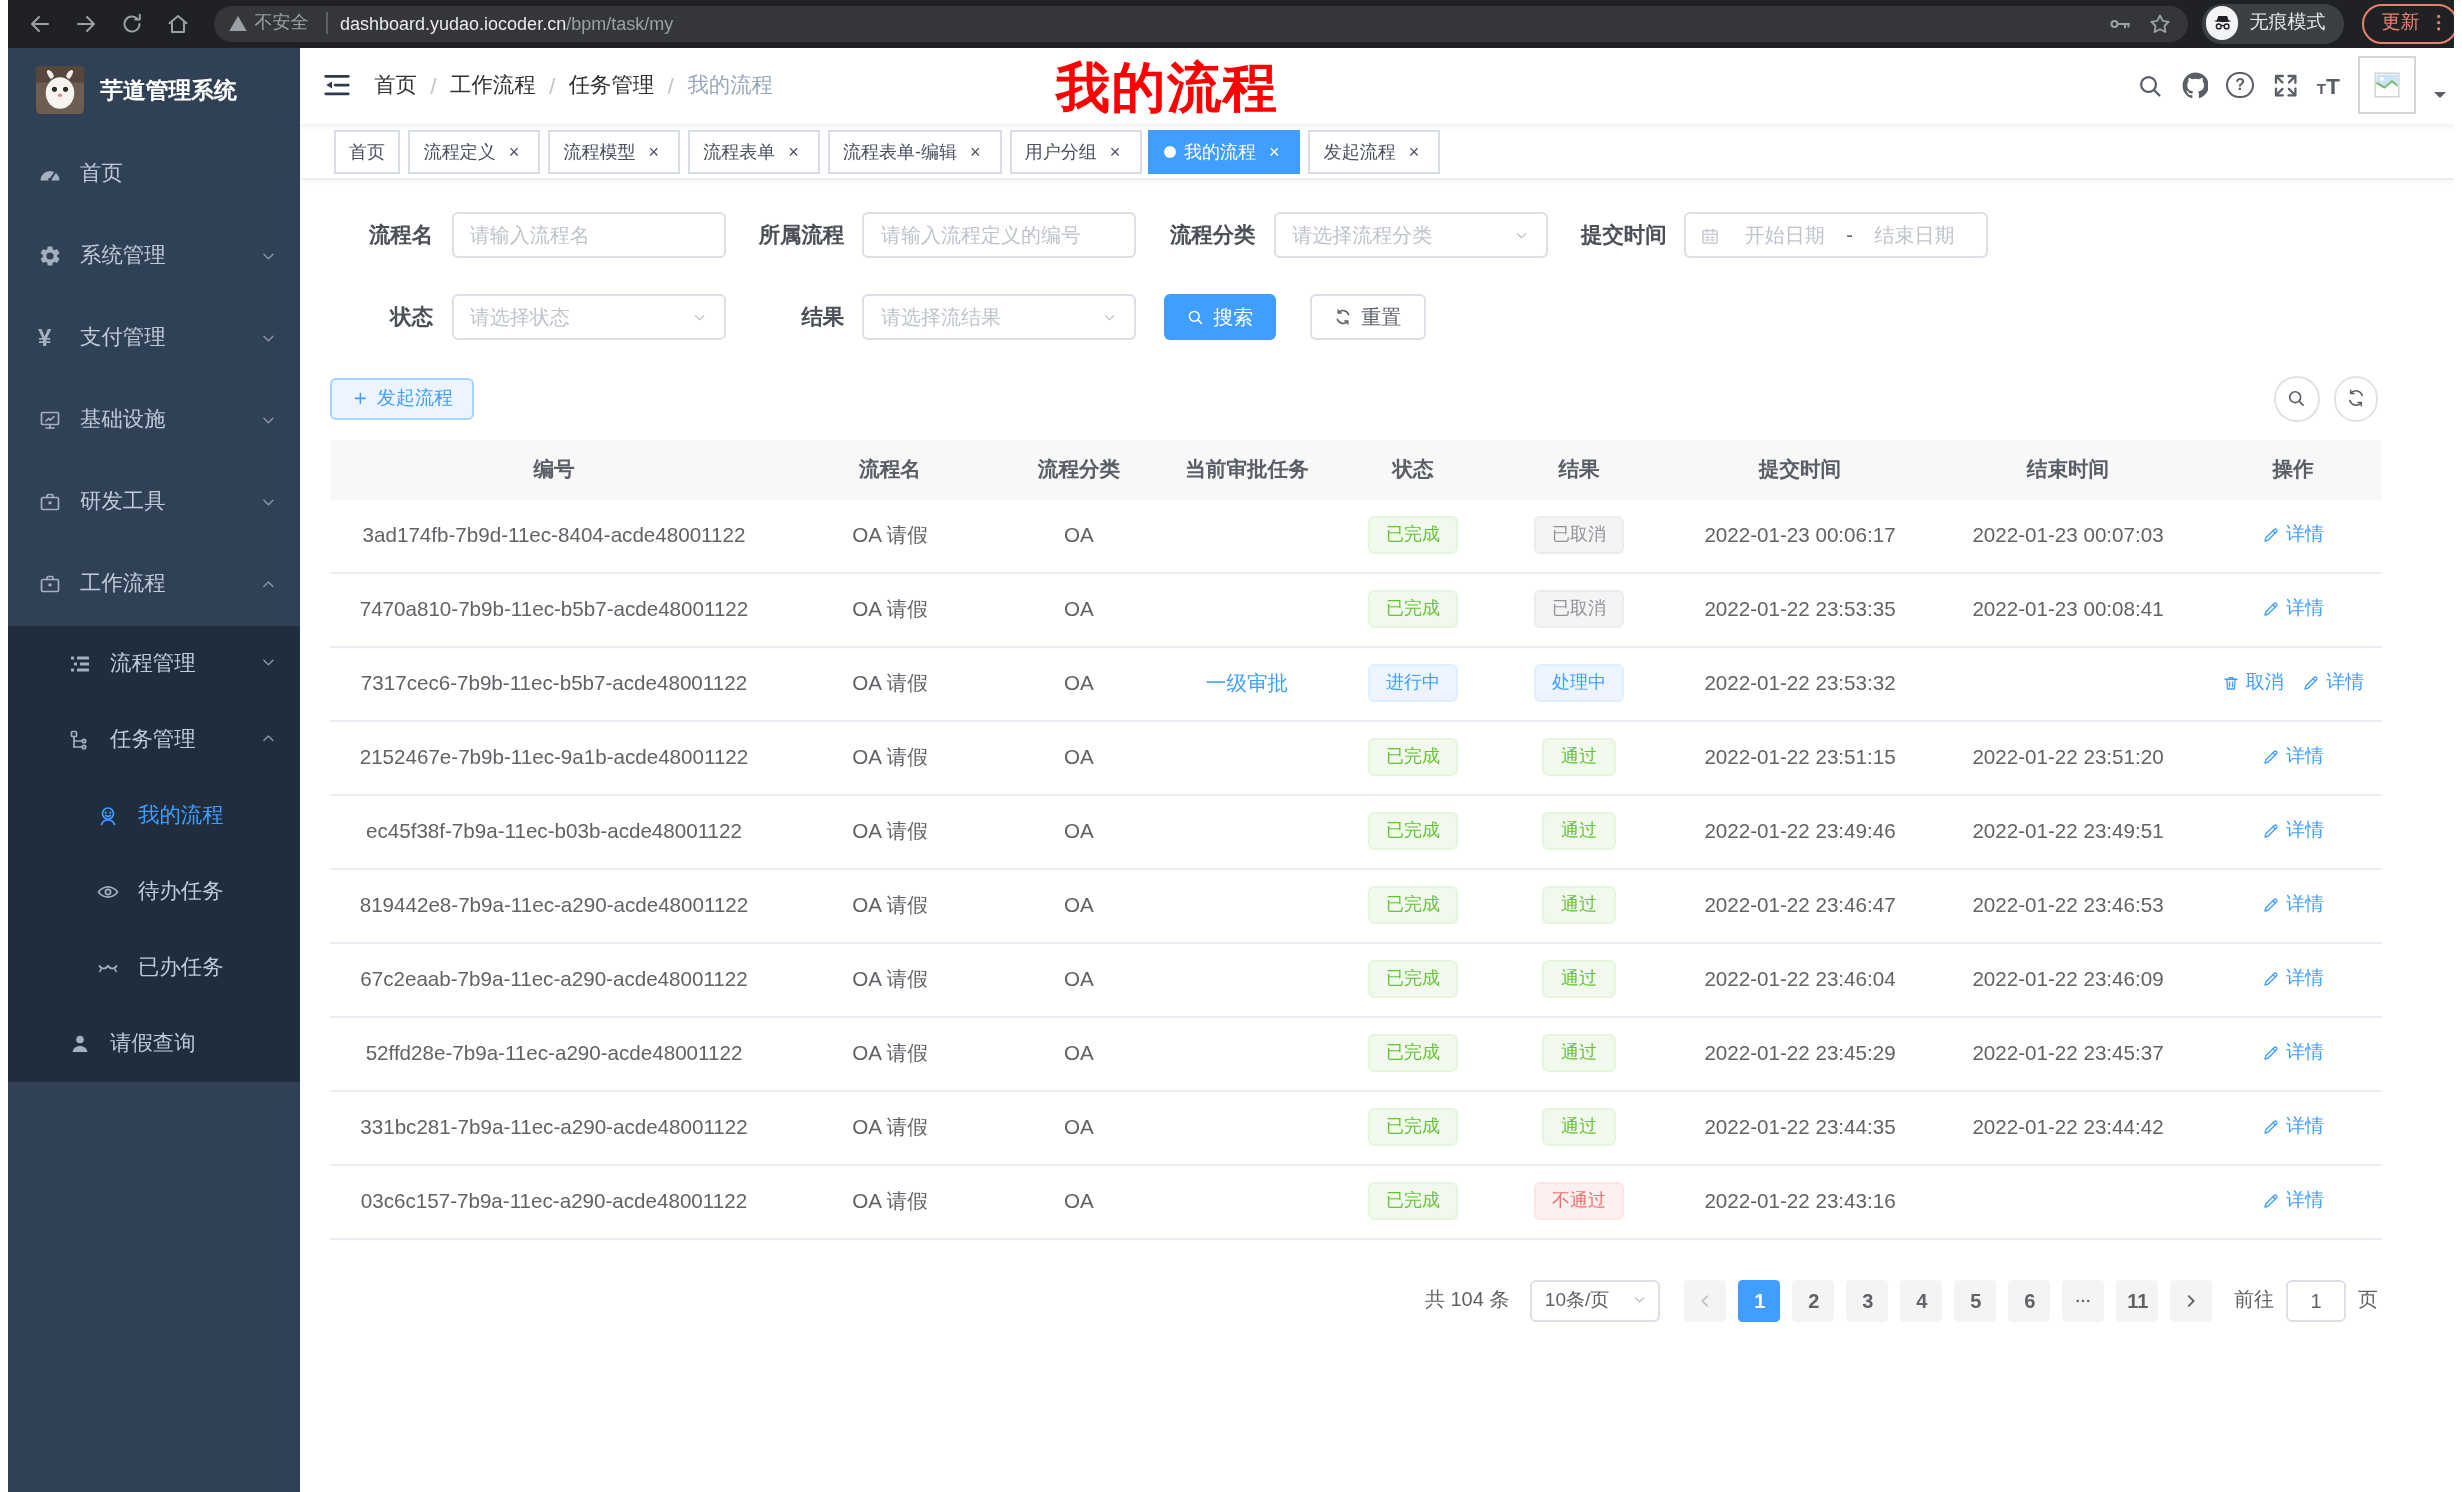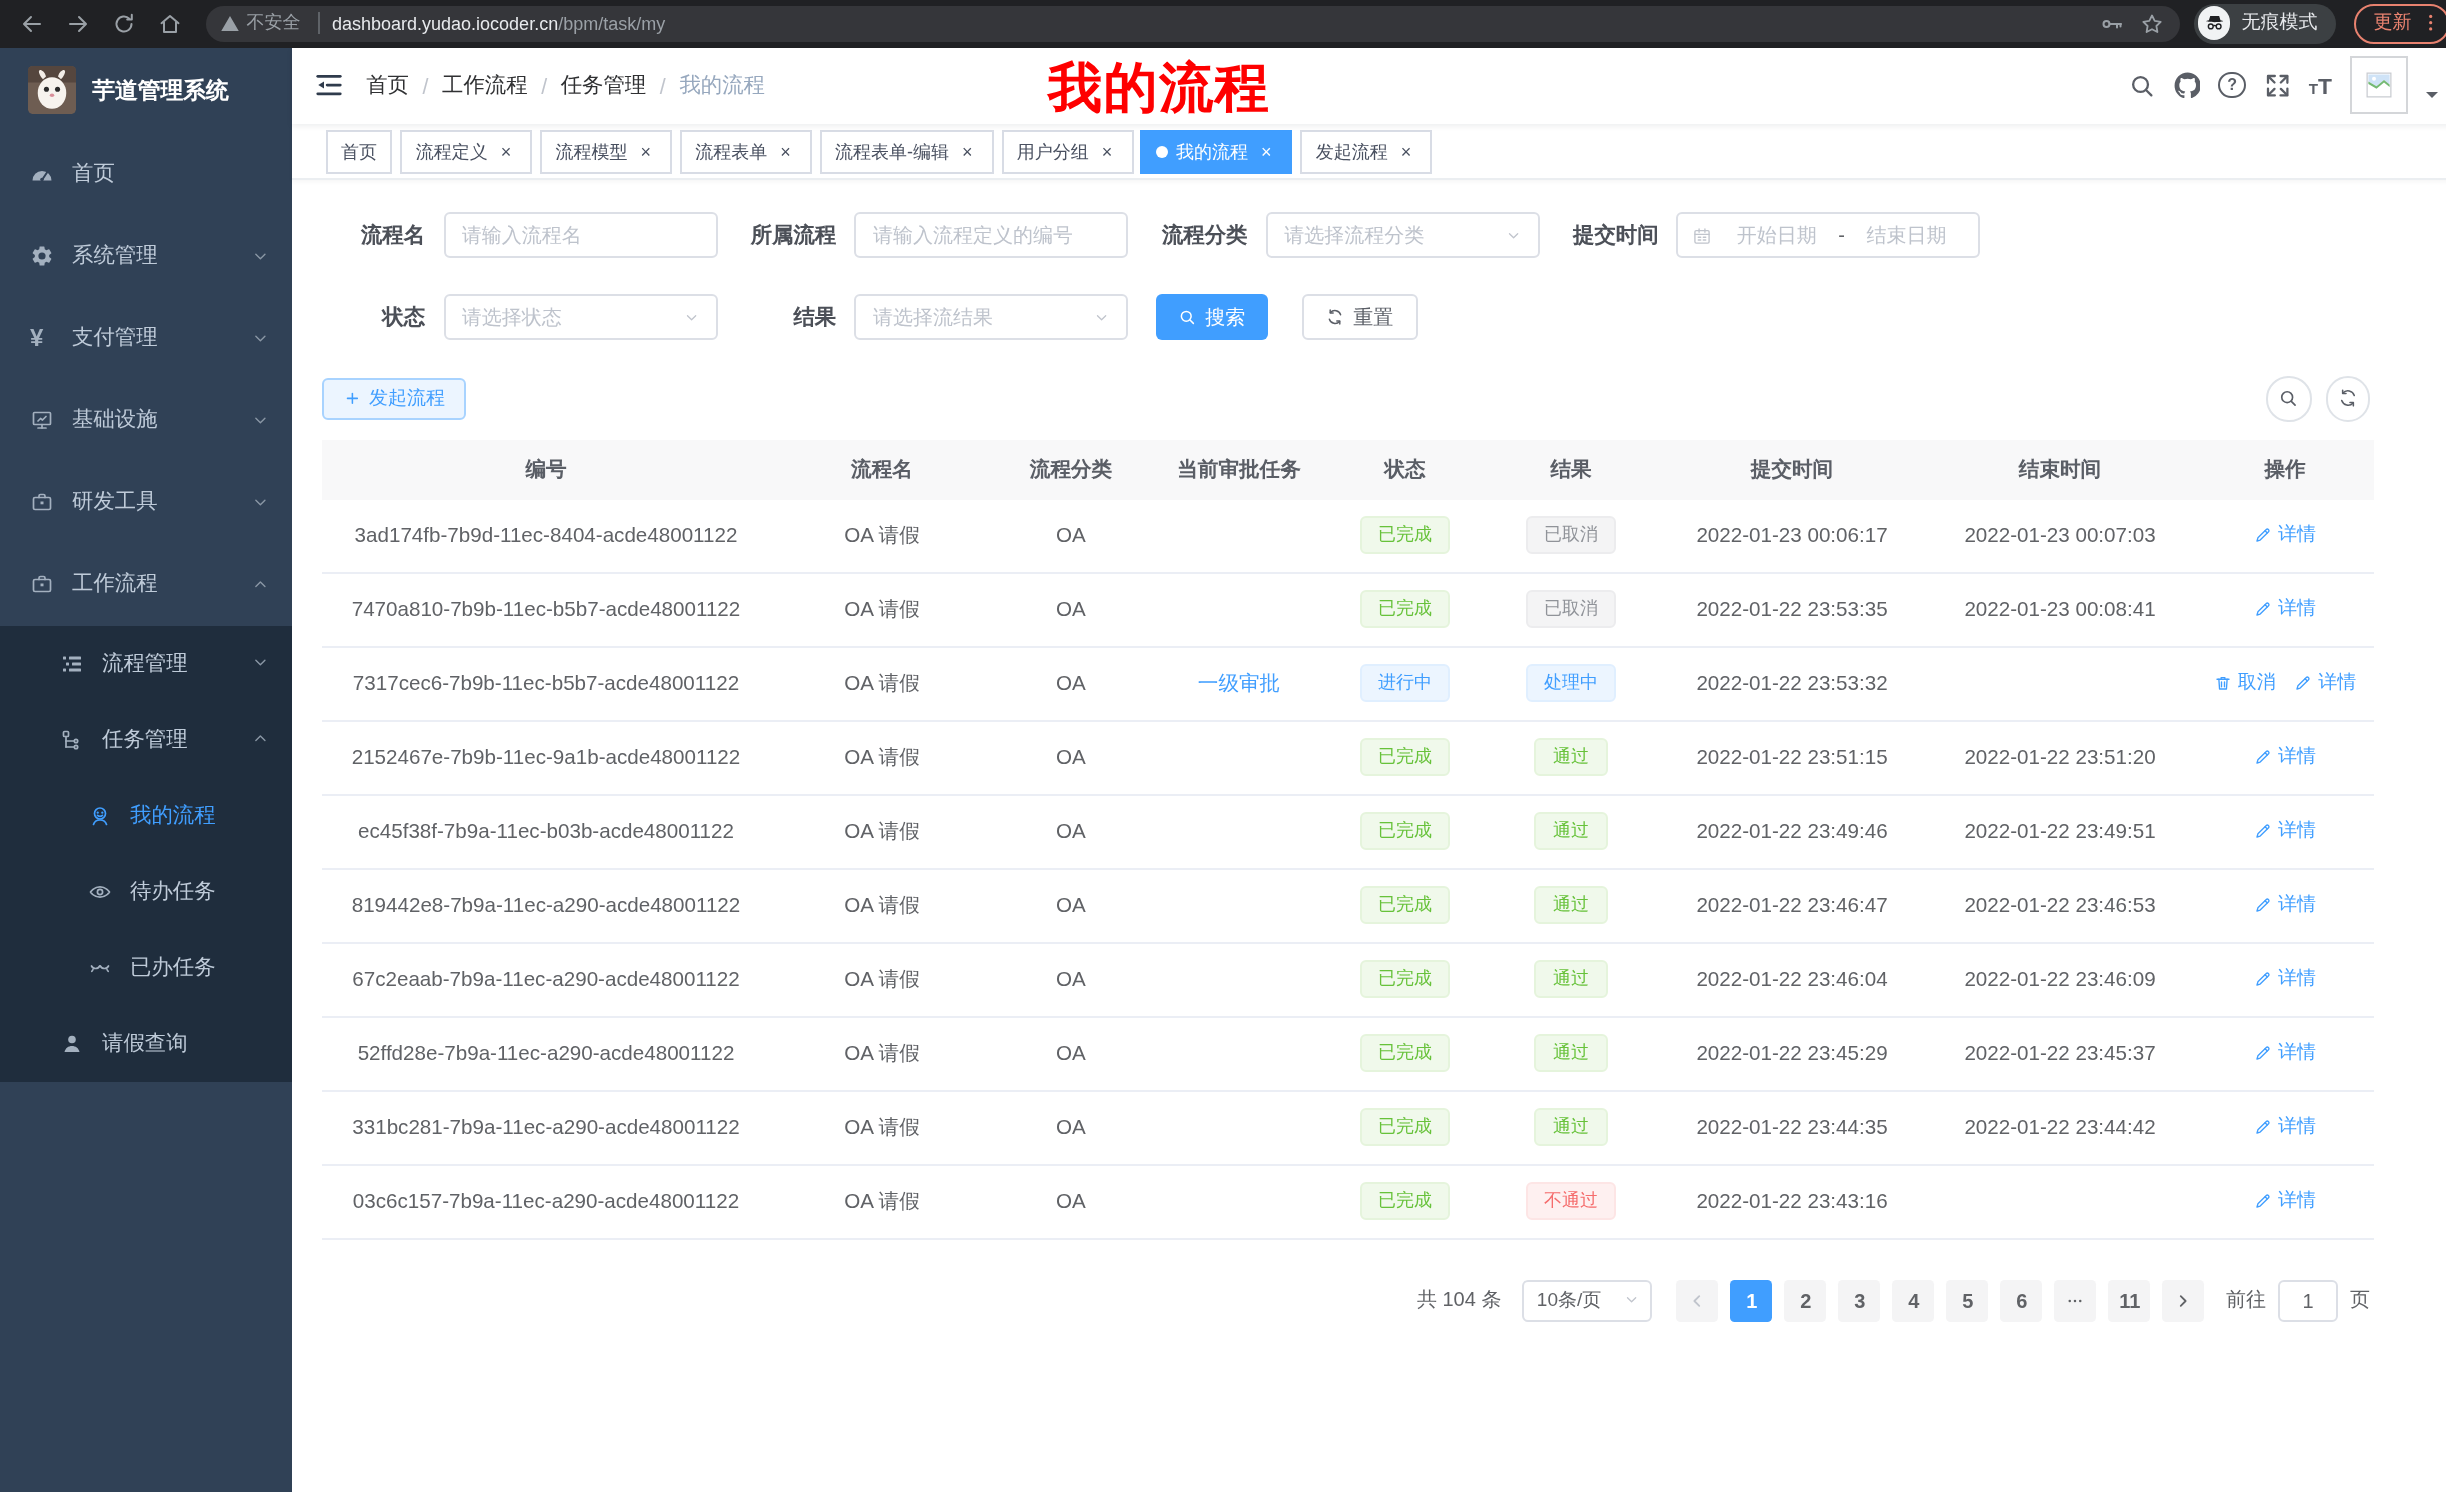--- a/index.html
+++ b/index.html
@@ -1,16 +1,16 @@
 <!DOCTYPE html>
 <html style="font-size:12px"><head>
 <meta charset="utf-8">
 <style>
   html,body{margin:0;padding:0;background:#fff;font-family:"Liberation Sans","DejaVu Sans",sans-serif;}
-  #viewport{width:2446px;height:1493px;overflow:hidden;position:relative;background:#000000;}
+  #viewport{width:2446px;height:1493px;overflow:hidden;position:relative;background:#000000;margin-left:8px;}
   #scale{width:1231px;height:746px;transform:scale(2);transform-origin:0 0;position:relative;}
 
   
   .ic{display:inline-flex;flex:none;}
   .ic svg{width:100%;height:100%;display:block;}
   .i10{width:7.6px;height:7.6px}.i11{width:8.4px;height:8.4px}.i12{width:9px;height:9px}
   .i13{width:10px;height:10px}.i14{width:10.7px;height:10.7px}.i16{width:12px;height:12px}.i20{width:15px;height:15px}
 
   
   .chrome{height:23.6px;background:#202124;display:flex;align-items:center;padding:0 6px;gap:3px;}

